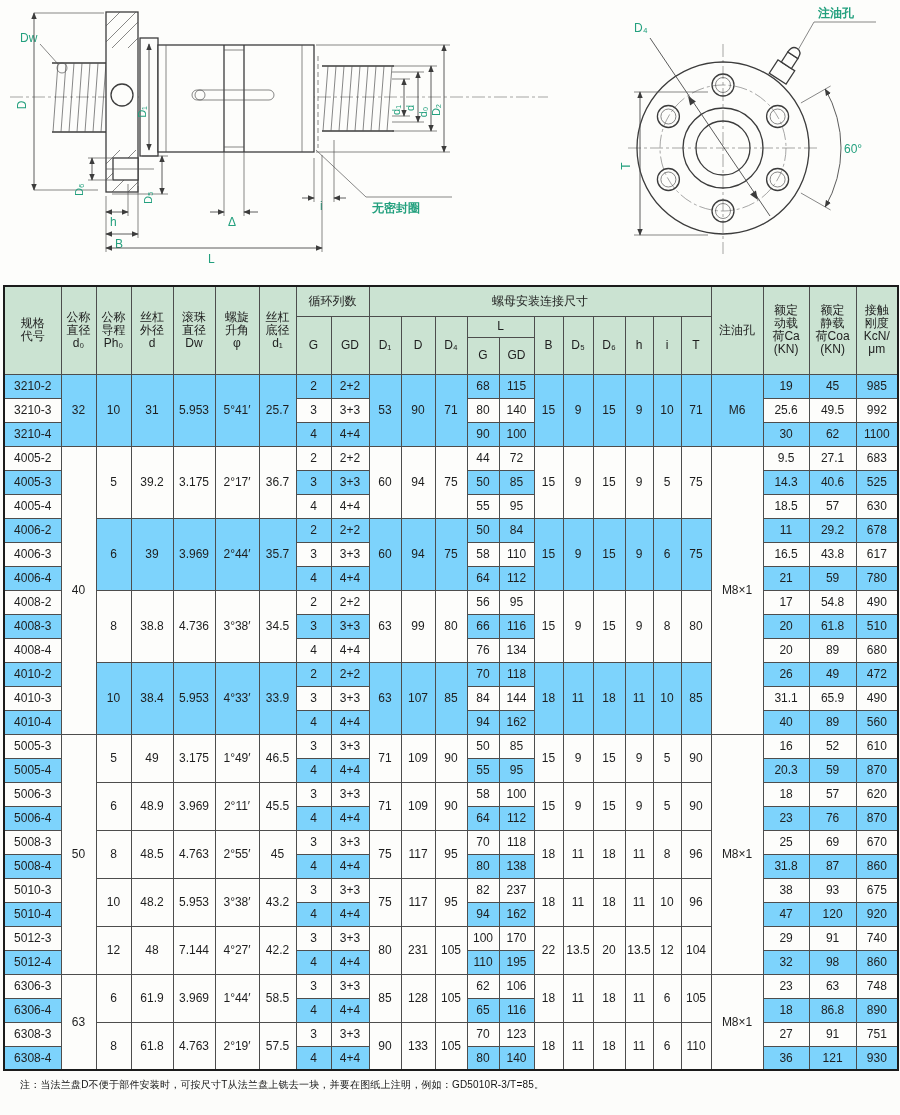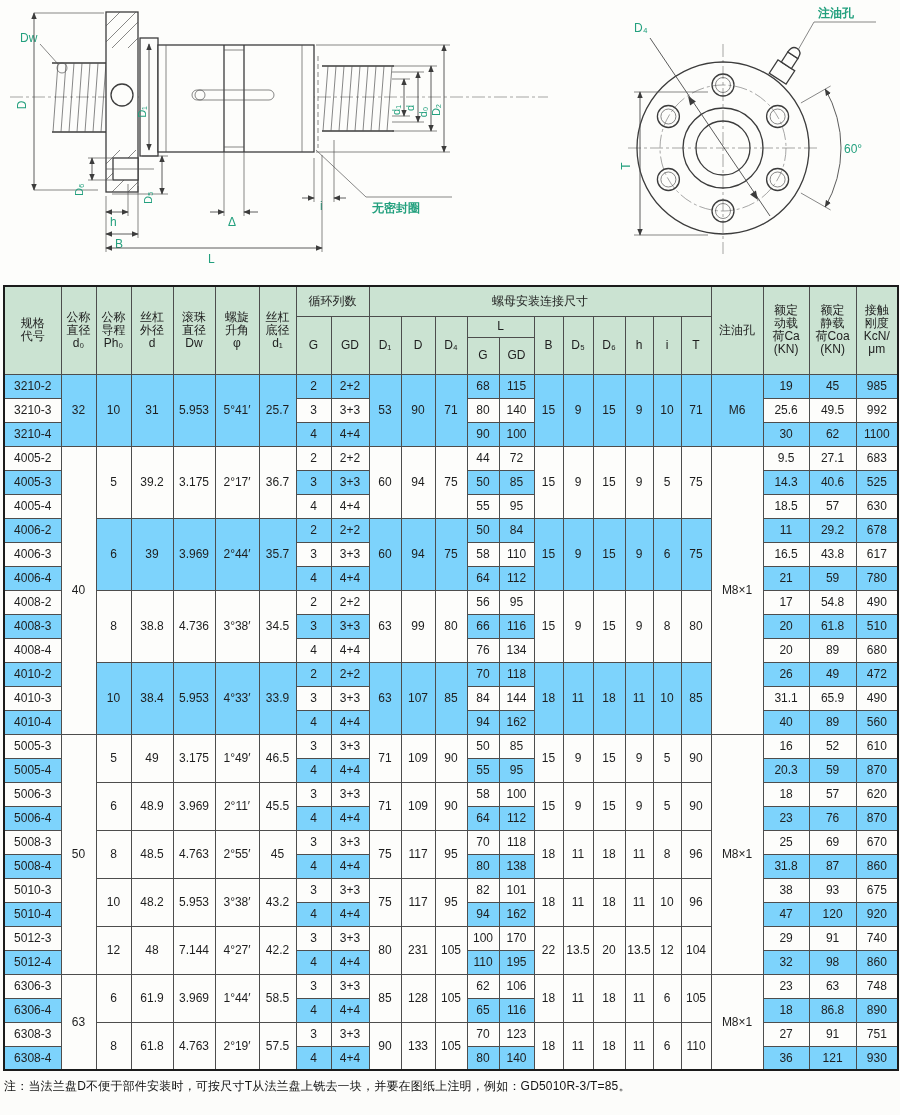--- a/index.html
+++ b/index.html
@@ -16,21 +16,21 @@
   .glbs{fill:#23a07e;font-size:11px;}
   table{border-collapse:collapse;table-layout:fixed;width:894px;margin:1px 3px 0 3px;border:2px solid #1b1b1b;}
   th,td{border:1px solid #4d4d4d;text-align:center;vertical-align:middle;padding:0;color:#1e1e1e;overflow:hidden;}
   thead th{background:#cbe3d2;font-weight:normal;font-size:12px;line-height:13px;white-space:pre-line;}
   .hr1{height:30px;}.hr2{height:21px;}.hr3{height:37px;}
   tbody tr{height:24px;}
   tbody td{font-size:12px;background:transparent;}
   tr.rg{background:#7dd3fc;}
   tr.rw{background:#fdfdfb;}
   tr.gs td{border-top:1.8px solid #2b2b2b;}
-  .note{font-size:12px;color:#131313;padding:7px 17px 0 4px;letter-spacing:0.2px;}
+  .note{font-size:10px;color:#131313;padding:7px 17px 0 4px;letter-spacing:0.2px;margin-left:16px;}
 </style>
 </head>
 <body>
 
 <div class="page">
 
   <div class="drawings">
 
     <svg width="558" height="284" viewBox="0 0 558 284">
       <defs>
@@ -612,21 +612,21 @@
           <td rowspan="2">48.2</td>
           <td rowspan="2">5.953</td>
           <td rowspan="2">3°38′</td>
           <td rowspan="2">43.2</td>
           <td>3</td>
           <td>3+3</td>
           <td rowspan="2">75</td>
           <td rowspan="2">117</td>
           <td rowspan="2">95</td>
           <td>82</td>
-          <td>101</td>
+          <td>237</td>
           <td rowspan="2">18</td>
           <td rowspan="2">11</td>
           <td rowspan="2">18</td>
           <td rowspan="2">11</td>
           <td rowspan="2">10</td>
           <td rowspan="2">96</td>
           <td>38</td>
           <td>93</td>
           <td>675</td>
         </tr>

